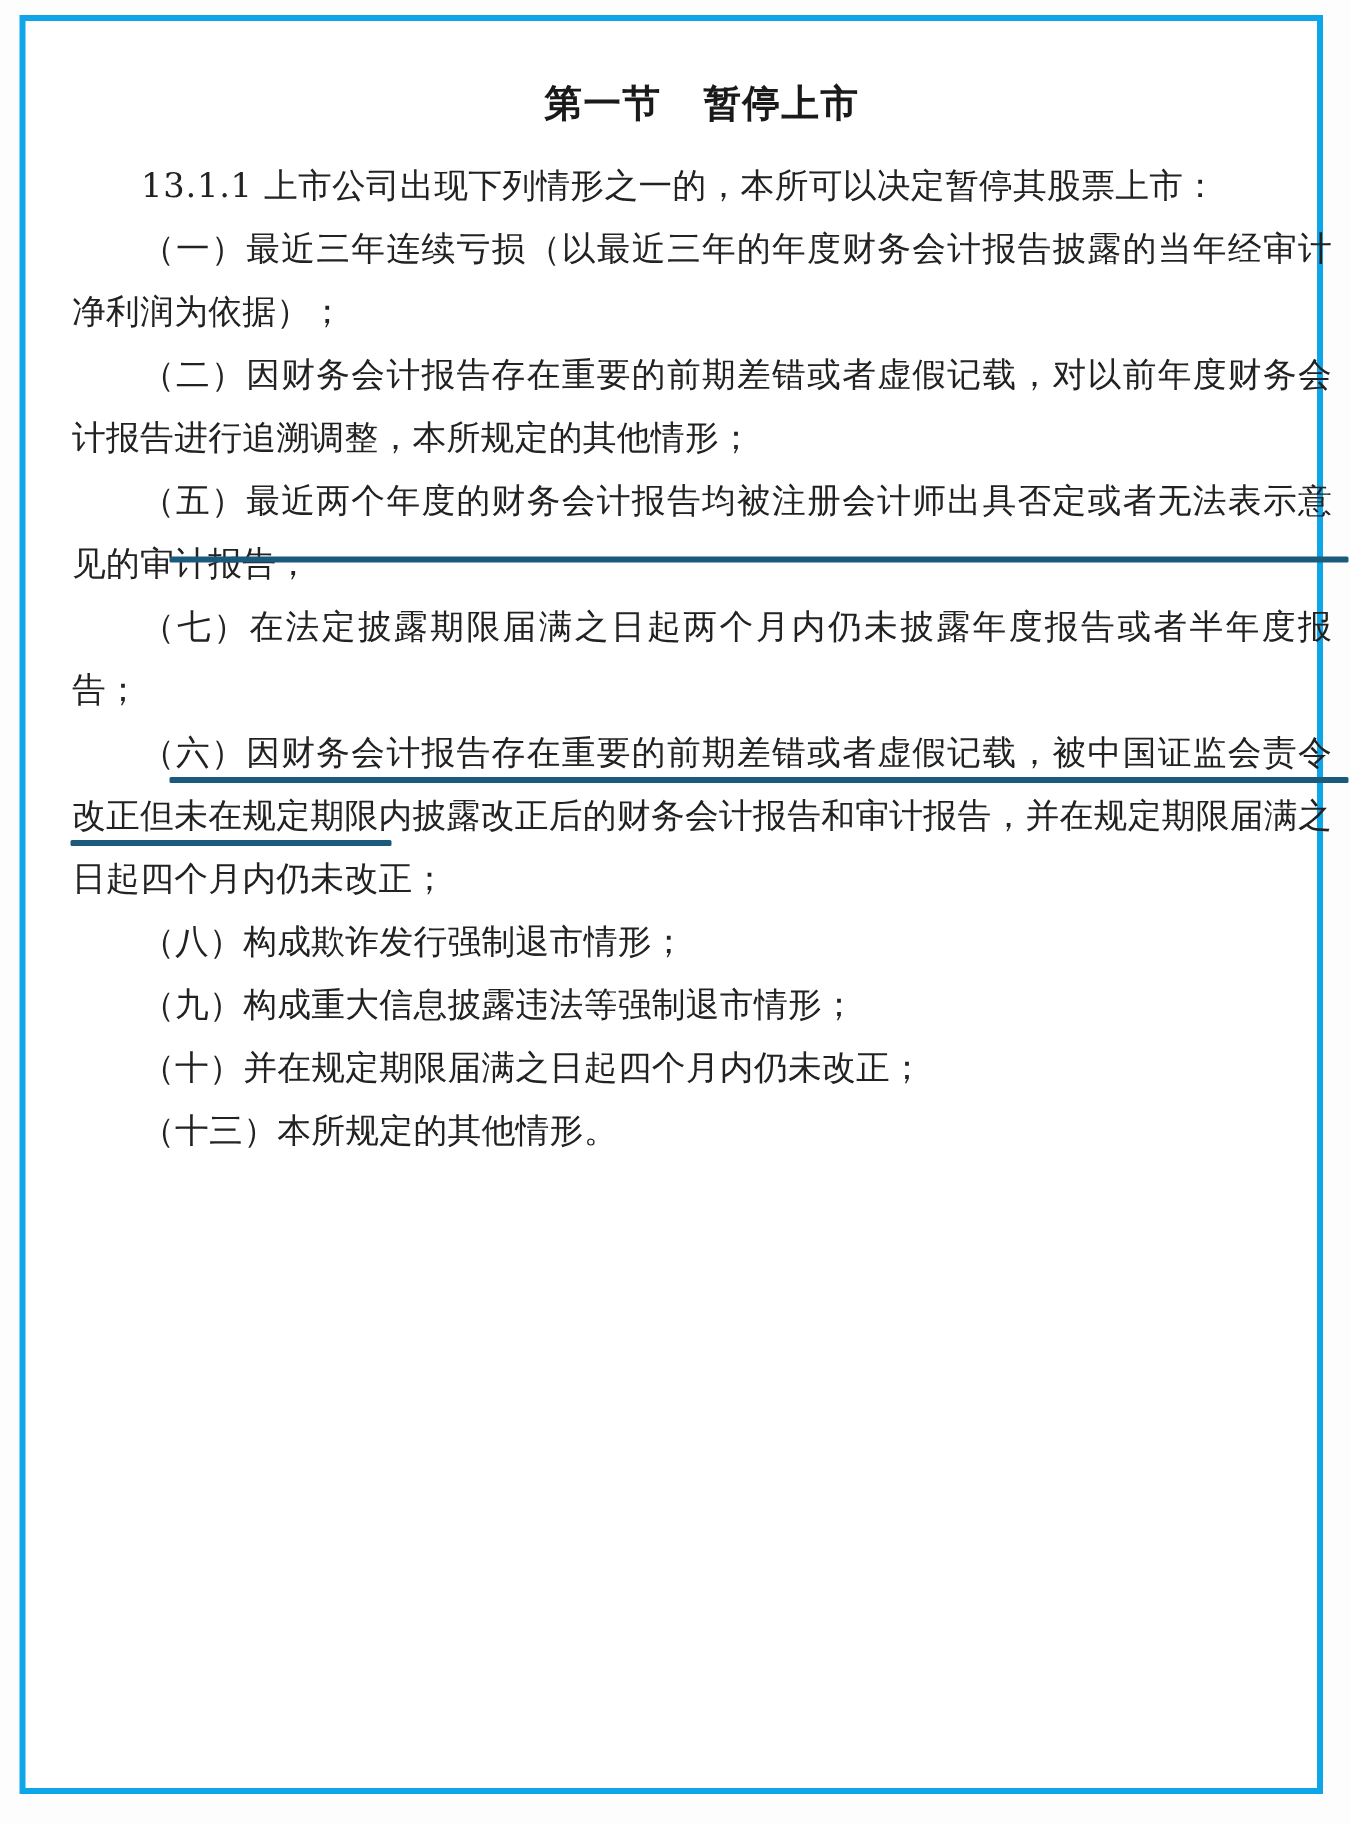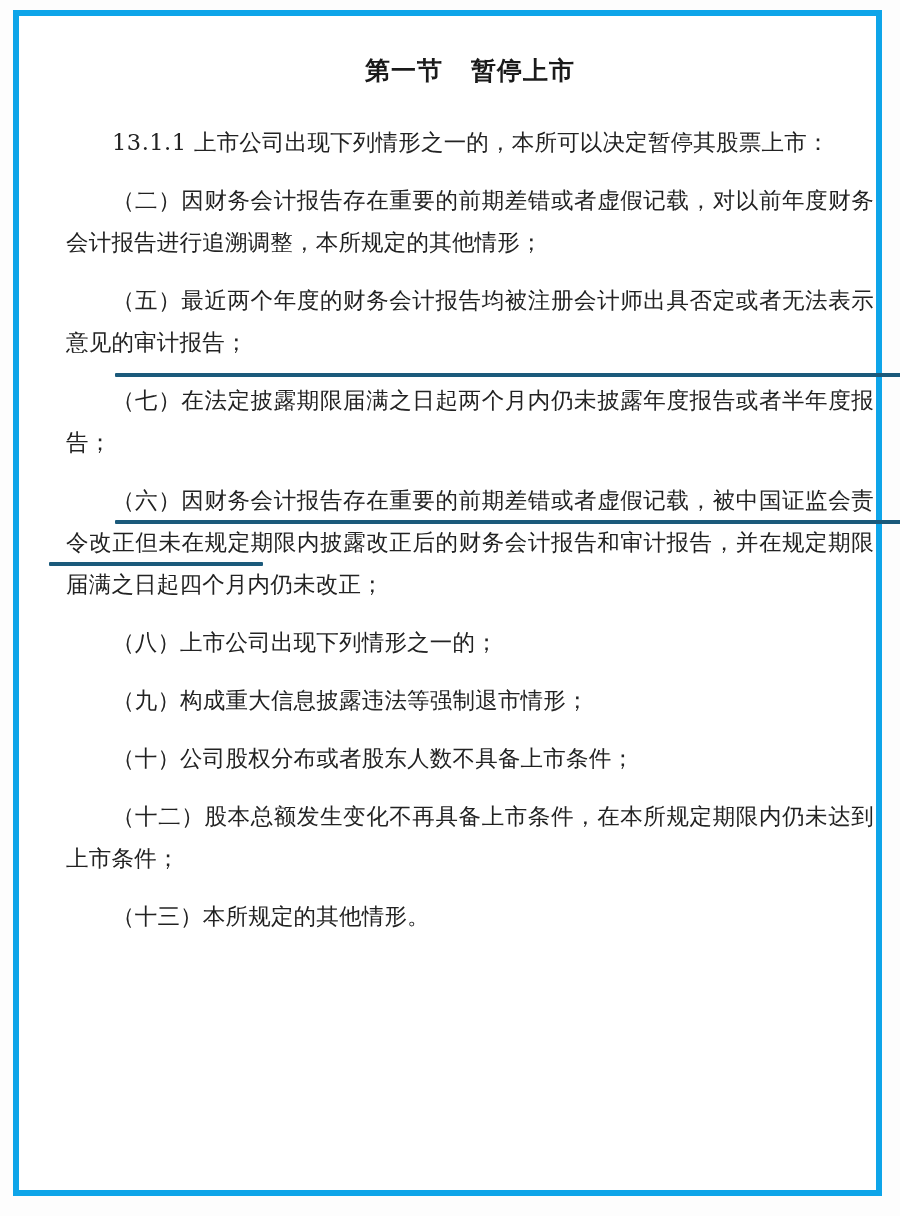--- a/index.html
+++ b/index.html
@@ -20,21 +20,21 @@
     width: 900px;
     height: 1216px;
     background: #fdfdfd;
   }
   #frame {
     position: absolute;
     left: 13px;
     top: 10px;
     width: 869px;
     height: 1186px;
-    border: 6px solid #0ea5e9;
+    border: 4px solid #0ea5e9;
     box-sizing: border-box;
     background: #ffffff;
   }
 
   
   #content {
     position: absolute;
     left: 31px;
     top: 10px;
     width: 840px;
@@ -56,21 +56,21 @@
     width: 28px;
   }
 
   .para {
     position: relative;
     font-size: 22.5px;
     line-height: 42px;
     color: #222222;
     text-align: justify;
     text-justify: inter-ideograph;
-    margin: 16px;
+    margin: 0;
     padding: 0;
     text-indent: 46px;
     letter-spacing: 0.2px;
     word-break: break-all;
   }
   .para.first {
     padding-top: 12px;
   }
   .num {
     letter-spacing: 0.5px;
@@ -107,39 +107,39 @@
 
 <div id="page">
   <div id="frame">
 
     <div id="content">
 
       <h1 class="doc-title"><span>第一节</span><span class="gap"></span><span>暂停上市</span></h1>
 
       <p class="para first"><span class="num">13.1.1</span>&nbsp;<span>上市公司出现下列情形之一的，本所可以决定暂停其股票上市：</span></p>
 
+      <p class="para"><span>（一）</span><span>最近三年连续亏损（以最近三年的年度财务会计报告披露的当年经审计净利润为依据）；</span></p>
 
       <p class="para"><span>（二）</span><span>因财务会计报告存在重要的前期差错或者虚假记载，对以前年度财务会计报告进行追溯调整，本所规定的其他情形；</span></p>
 
 
 
       <p class="para"><span>（五）</span><span>最近两个年度的财务会计报告均被注册会计师出具否定或者无法表示意见的审计报告；</span></p>
 
       <p class="para"><span>（七）</span><span>在法定披露期限届满之日起两个月内仍未披露年度报告或者半年度报告；</span></p>
 
       <p class="para"><span>（六）</span><span>因财务会计报告存在重要的前期差错或者虚假记载，被中国证监会责令改正但未在规定期限内披露改正后的财务会计报告和审计报告，并在规定期限届满之日起四个月内仍未改正；</span></p>
 
-      <p class="para"><span>（八）</span><span>上市公司出现下列情形之一的；</span></p>
+      <p class="para"><span>（八）</span><span>构成欺诈发行强制退市情形；</span></p>
 
       <p class="para"><span>（九）</span><span>构成重大信息披露违法等强制退市情形；</span></p>
 
-      <p class="para"><span>（十）</span><span>公司股权分布或者股东人数不具备上市条件；</span></p>
+      <p class="para"><span>（十）</span><span>并在规定期限届满之日起四个月内仍未改正；</span></p>
 
 
-      <p class="para"><span>（十二）</span><span>股本总额发生变化不再具备上市条件，在本所规定期限内仍未达到上市条件；</span></p>
 
       <p class="para"><span>（十三）</span><span>本所规定的其他情形。</span></p>
 
       <span class="uline" id="ul-iii"></span>
       <span class="uline" id="ul-v-a"></span>
       <span class="uline" id="ul-v-b"></span>
 
     </div>
   </div>
 </div>

